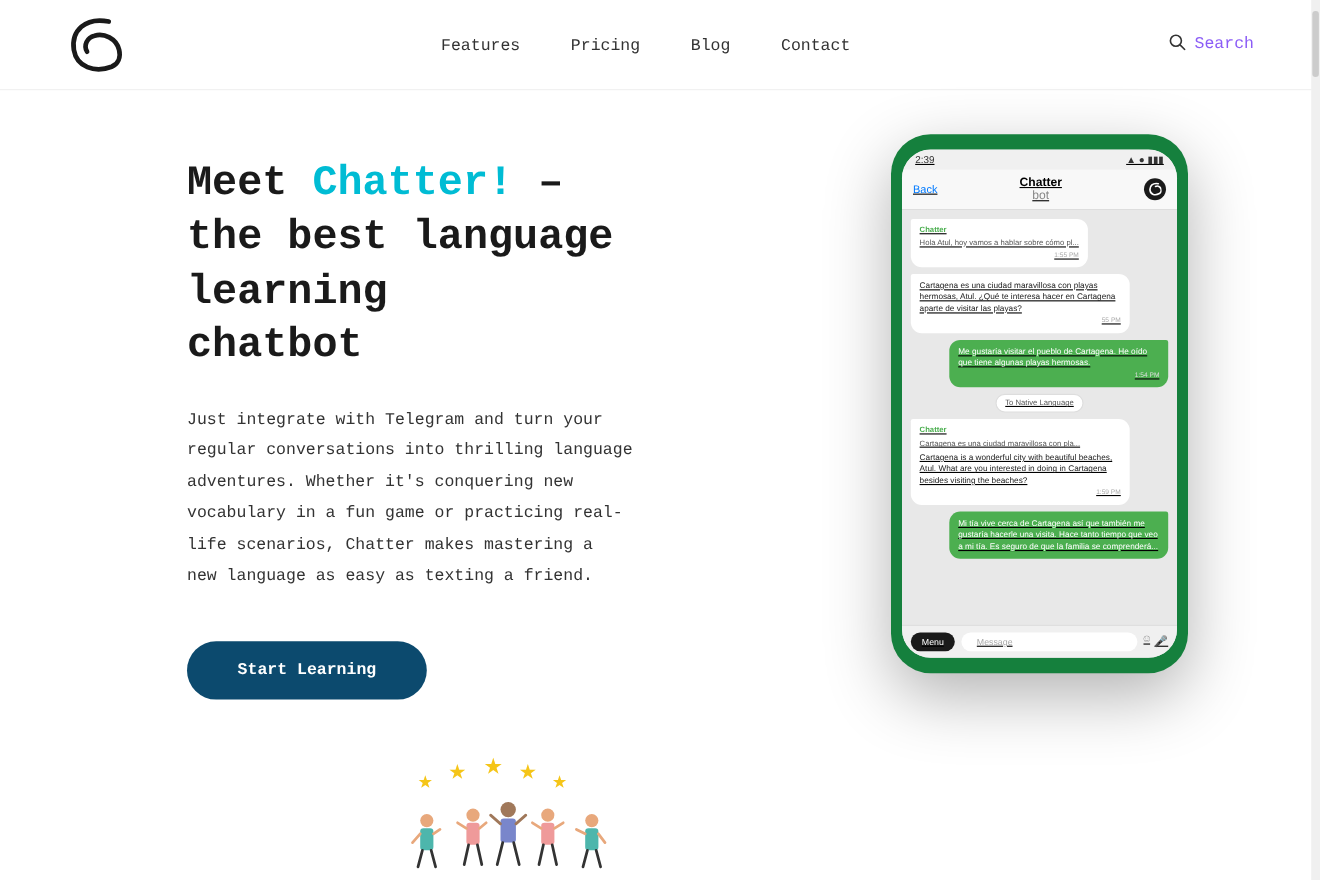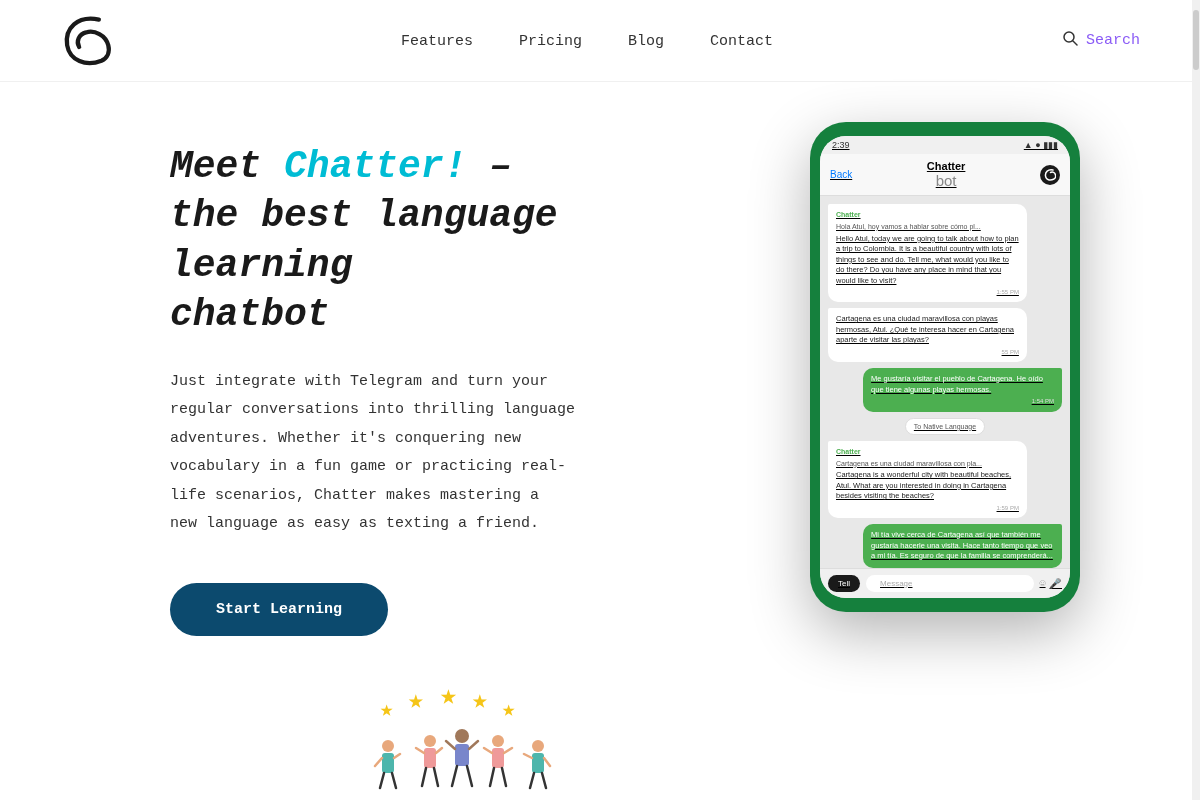--- a/index.html
+++ b/index.html
@@ -63,21 +63,20 @@
       flex: 1;
       max-width: 580px;
     }
     .hero-title {
       font-family: 'Courier New', Courier, monospace;
       font-size: 38px;
       font-weight: 700;
       line-height: 1.3;
       color: #1a1a1a;
       margin-bottom: 28px;
-      font-style: italic;
     }
     .hero-title .meet {
       color: #1a1a1a;
     }
     .hero-title .chatter {
       color: #00bcd4;
     }
     .hero-desc {
       font-family: 'Courier New', Courier, monospace;
       font-size: 15px;
@@ -154,21 +153,21 @@
     }
     .phone-header-center {
       text-align: center;
     }
     .phone-header-title {
       font-weight: 600;
       font-size: 11px;
       font-family: -apple-system, sans-serif;
     }
     .phone-header-sub {
-      font-size: 15px;
+      font-size: 11px;
       color: #888;
       font-family: -apple-system, sans-serif;
     }
     .phone-header-logo {
       width: 20px;
       height: 20px;
       background: #1a1a1a;
       border-radius: 50%;
       display: flex;
       align-items: center;
@@ -392,21 +391,20 @@
               <path d="M9 2 C4 1, 1 4, 1.5 8 C2 12, 6 13, 10 11 C11.5 10, 12 8.5, 11.5 7 C11 4.5, 8.5 3.5, 6.5 4.5" stroke="#fff" stroke-width="1.5" fill="none" stroke-linecap="round"></path>
             </svg>
           </div>
         </div>
 
         <div class="chat-area">
 
           <div class="chat-bubble bubble-left">
             <div class="bubble-label">Chatter</div>
             <div style="font-size:7px; color:#555; font-family:sans-serif;">Hola Atul, hoy vamos a hablar sobre cómo pl...</div>
-            <div style="font-size:7.5px; color:#222; margin-top:2px; font-family:sans-serif; line-height:1.4;">Hello Atul, today we are going to talk about how to plan a trip to Colombia. It is a beautiful country with lots of things to see and do. Tell me, what would you like to do there? Do you have any place in mind that you would like to visit?</div>
             <div class="bubble-time">1:55 PM</div>
           </div>
 
           <div class="chat-bubble bubble-left">
             <div style="font-size:7.5px; color:#222; font-family:sans-serif; line-height:1.4;">Cartagena es una ciudad maravillosa con playas hermosas, Atul. ¿Qué te interesa hacer en Cartagena aparte de visitar las playas?</div>
             <div class="bubble-time">55 PM</div>
           </div>
 
           <div class="chat-bubble bubble-right">
             <div style="font-size:7.5px; line-height:1.4;">Me gustaría visitar el pueblo de Cartagena. He oído que tiene algunas playas hermosas.</div>
@@ -421,21 +419,21 @@
             <div style="font-size:7.5px; color:#222; margin-top:2px; font-family:sans-serif; line-height:1.4;">Cartagena is a wonderful city with beautiful beaches, Atul. What are you interested in doing in Cartagena besides visiting the beaches?</div>
             <div class="bubble-time">1:59 PM</div>
           </div>
 
           <div class="chat-bubble bubble-right">
             <div style="font-size:7.5px; line-height:1.4;">Mi tía vive cerca de Cartagena así que también me gustaría hacerle una visita. Hace tanto tiempo que veo a mi tía. Es seguro de que la familia se comprenderá...</div>
           </div>
         </div>
 
         <div class="phone-footer">
-          <div class="footer-menu-btn">Tell</div>
+          <div class="footer-menu-btn">Menu</div>
           <div class="footer-msg">Message</div>
           <div class="footer-icons">
             <span>☺</span>
             <span>🎤</span>
           </div>
         </div>
       </div>
     </div>
   </div>
 </section>

